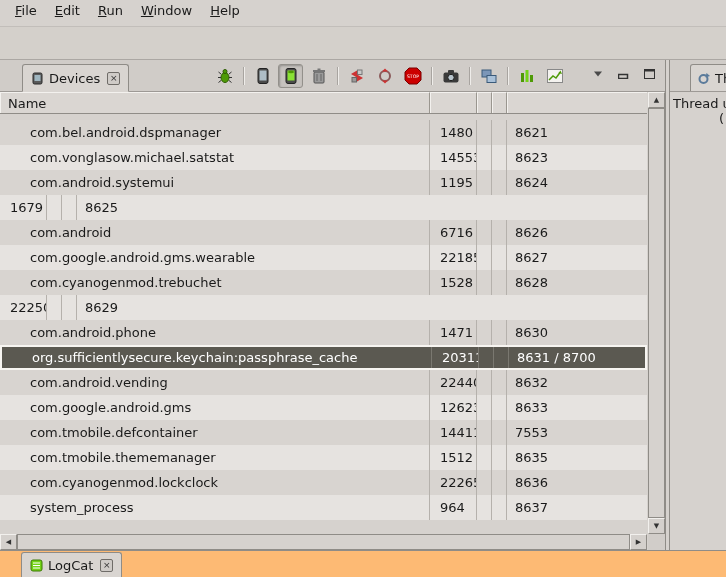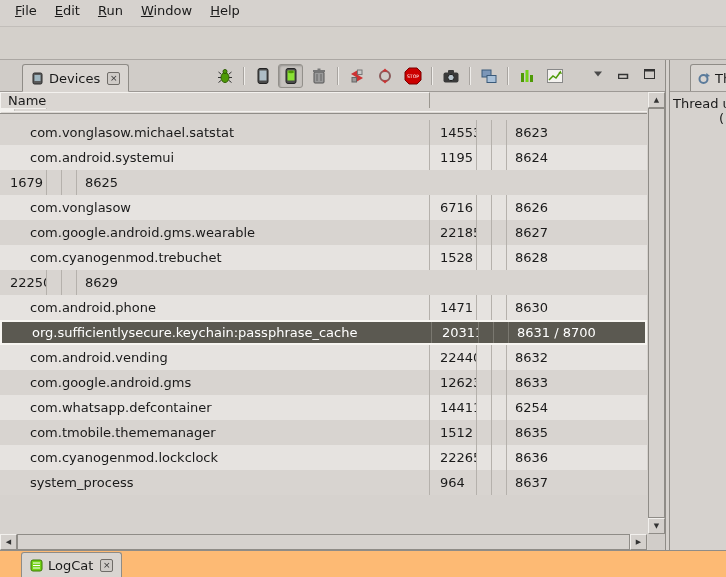--- a/index.html
+++ b/index.html
@@ -44,21 +44,21 @@
   .tbi { width:25px; height:24px; display:flex; align-items:center; justify-content:center;
     border-radius:3px; border:1px solid transparent; }
   .tbi.pressed { background:#c6c2be; border:1px solid #93908b;
     box-shadow:inset 1px 1px 2px rgba(0,0,0,0.25); }
   .sep { width:1px; height:18px; background:#a8a4a0; margin:0 3px; box-shadow:1px 0 0 #efedea; }
   .panel-ctrls { position:absolute; right:10px; top:9px; display:flex; gap:15px; align-items:center; }
   .ctrl { display:inline-flex; }
 
   
   .thead { position:absolute; top:32px; left:0; width:647px; height:22px;
-    display:flex; background:#dad6d2; border-bottom:1px solid #8f8c87;flex-direction:column; }
+    display:flex; background:#dad6d2; border-bottom:1px solid #8f8c87; }
   .hc { border-right:1px solid #9a968f; border-top:1px solid #f3f1ee;
     box-shadow:inset 1px 0 0 #f3f1ee;
     display:flex; align-items:center; padding-left:8px; overflow:hidden; }
   .hc-name { width:430px; } .hc-pid { width:47px; } .hc-s1 { width:15px; } .hc-s2 { width:15px; }
   .hc-port { flex:1; border-right:none; }
 
   .rows { position:absolute; top:54px; left:0; width:647px; height:420px;
     padding-top:6px; background:#d6d2ce; overflow:hidden; }
   .row { display:flex; height:25px; line-height:25px; }
   .row:nth-of-type(odd)  { background:#d8d4d0; }
@@ -247,20 +247,27 @@
     <div class="thead">
       <div class="hc hc-name">Name</div>
       <div class="hc hc-pid"></div>
       <div class="hc hc-s1"></div>
       <div class="hc hc-s2"></div>
       <div class="hc hc-port"></div>
     </div>
 
     <div class="rows">
 
+        <div class="row">
+          <div class="cell c-name">com.bel.android.dspmanager</div>
+          <div class="cell c-pid">1480</div>
+          <div class="cell c-s1"></div>
+          <div class="cell c-s2"></div>
+          <div class="cell c-port">8621</div>
+        </div>
 
         <div class="row">
           <div class="cell c-name">com.vonglasow.michael.satstat</div>
           <div class="cell c-pid">14553</div>
           <div class="cell c-s1"></div>
           <div class="cell c-s2"></div>
           <div class="cell c-port">8623</div>
         </div>
 
         <div class="row">
@@ -272,21 +279,21 @@
         </div>
 
         <div class="row">
           <div class="cell c-pid">1679</div>
           <div class="cell c-s1"></div>
           <div class="cell c-s2"></div>
           <div class="cell c-port">8625</div>
         </div>
 
         <div class="row">
-          <div class="cell c-name">com.vonglasow</div>
+          <div class="cell c-name">com.android</div>
           <div class="cell c-pid">6716</div>
           <div class="cell c-s1"></div>
           <div class="cell c-s2"></div>
           <div class="cell c-port">8626</div>
         </div>
 
         <div class="row">
           <div class="cell c-name">com.google.android.gms.wearable</div>
           <div class="cell c-pid">22185</div>
           <div class="cell c-s1"></div>
@@ -335,25 +342,25 @@
 
         <div class="row">
           <div class="cell c-name">com.google.android.gms</div>
           <div class="cell c-pid">12623</div>
           <div class="cell c-s1"></div>
           <div class="cell c-s2"></div>
           <div class="cell c-port">8633</div>
         </div>
 
         <div class="row">
-          <div class="cell c-name">com.whatsapp.defcontainer</div>
+          <div class="cell c-name">com.tmobile.defcontainer</div>
           <div class="cell c-pid">14411</div>
           <div class="cell c-s1"></div>
           <div class="cell c-s2"></div>
-          <div class="cell c-port">6254</div>
+          <div class="cell c-port">7553</div>
         </div>
 
         <div class="row">
           <div class="cell c-name">com.tmobile.thememanager</div>
           <div class="cell c-pid">1512</div>
           <div class="cell c-s1"></div>
           <div class="cell c-s2"></div>
           <div class="cell c-port">8635</div>
         </div>
 

